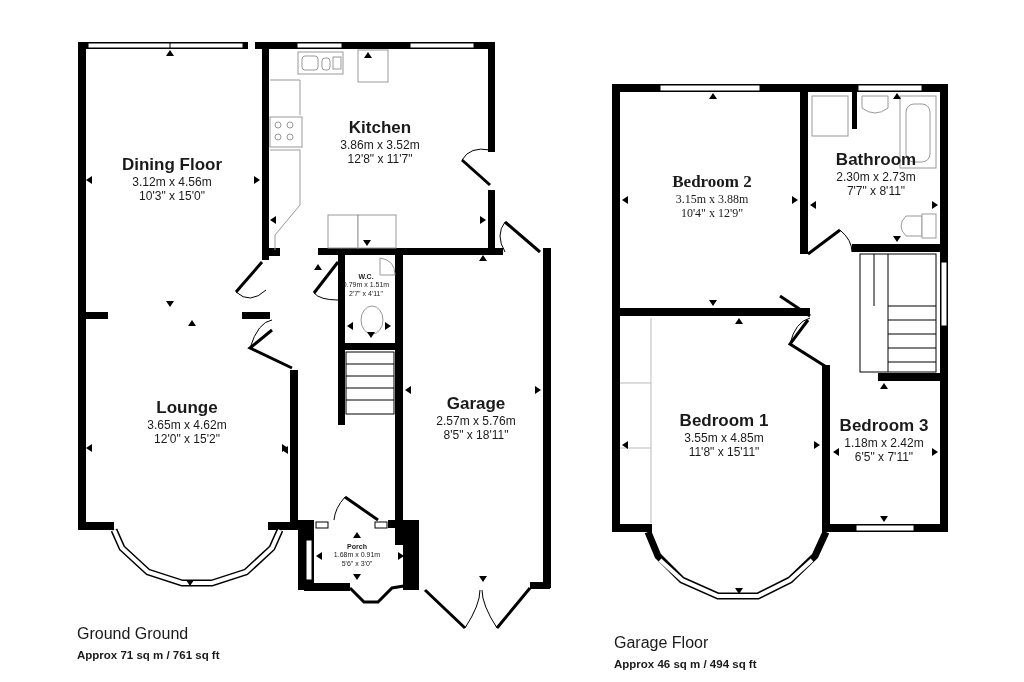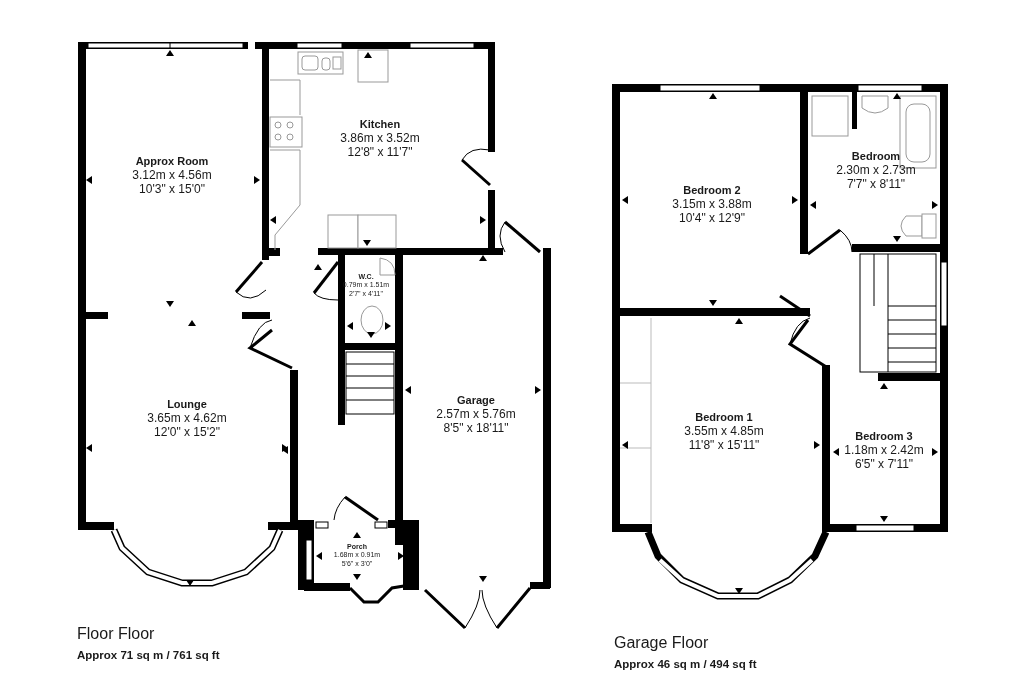--- a/index.html
+++ b/index.html
@@ -7,21 +7,21 @@
   svg.plan { position:absolute; left:0; top:0; width:1024px; height:682px; }
   .wall { fill:#000; }
   .thin { stroke:#000; stroke-width:3; fill:none; }
   .door { stroke:#000; stroke-width:3; fill:none; }
   .arc { stroke:#000; stroke-width:1; fill:none; }
   .win { fill:#fff; stroke:#000; stroke-width:1; }
   .fix { fill:#fff; stroke:#999; stroke-width:1; }
   .fixd { fill:none; stroke:#999; stroke-width:1; }
   .arrow { fill:#000; }
   .room-label { position:absolute; text-align:center; transform:translateX(-50%); line-height:1.18; white-space:nowrap; }
-  .room-label .name { font-weight:bold; font-size:11px; display:block; }
+  .room-label .name { font-weight:bold; font-size:17px; display:block; }
   .room-label .m, .room-label .ft { font-size:12px; display:block; }
   .room-label.small .name { font-size:7px; }
   .room-label.small .m, .room-label.small .ft { font-size:7px; }
   .floor-caption { position:absolute; }
   .floor-caption .title { font-size:16px; display:block; }
   .floor-caption .area { font-size:11.5px; font-weight:bold; display:block; margin-top:6px; }
 </style>
 </head>
 <body>
 
@@ -210,21 +210,21 @@
       <polygon points="739,594 735,588 743,588"></polygon>
       <polygon points="884,383 888,389 880,389"></polygon>
       <polygon points="833,452 839,448 839,456"></polygon>
       <polygon points="938,452 932,448 932,456"></polygon>
       <polygon points="884,522 880,516 888,516"></polygon>
     </g>
   </g>
 </svg>
 
 <div class="room-label" style="left:172px; top:155px;">
-  <span class="name">Approx Room</span>
+  <span class="name">Dining Floor</span>
   <span class="m">3.12m x 4.56m</span>
   <span class="ft">10'3" x 15'0"</span>
 </div>
 <div class="room-label" style="left:380px; top:118px;">
   <span class="name">Kitchen</span>
   <span class="m">3.86m x 3.52m</span>
   <span class="ft">12'8" x 11'7"</span>
 </div>
 <div class="room-label small" style="left:366px; top:273px;">
   <span class="name">W.C.</span>
@@ -240,41 +240,41 @@
   <span class="name">Garage</span>
   <span class="m">2.57m x 5.76m</span>
   <span class="ft">8'5" x 18'11"</span>
 </div>
 <div class="room-label small" style="left:357px; top:543px;">
   <span class="name">Porch</span>
   <span class="m">1.68m x 0.91m</span>
   <span class="ft">5'6" x 3'0"</span>
 </div>
 
-<div class="room-label" style="left:712px; top:184px;">
+<div class="room-label" style="left:712px; top:172px;font-family:Liberation Serif, serif;">
   <span class="name">Bedroom 2</span>
   <span class="m">3.15m x 3.88m</span>
   <span class="ft">10'4" x 12'9"</span>
 </div>
 <div class="room-label" style="left:876px; top:150px;">
-  <span class="name">Bedroom</span>
+  <span class="name">Bathroom</span>
   <span class="m">2.30m x 2.73m</span>
   <span class="ft">7'7" x 8'11"</span>
 </div>
 <div class="room-label" style="left:724px; top:411px;">
   <span class="name">Bedroom 1</span>
   <span class="m">3.55m x 4.85m</span>
   <span class="ft">11'8" x 15'11"</span>
 </div>
-<div class="room-label" style="left:884px; top:430px;">
+<div class="room-label" style="left:884px; top:416px;">
   <span class="name">Bedroom 3</span>
   <span class="m">1.18m x 2.42m</span>
   <span class="ft">6'5" x 7'11"</span>
 </div>
 
 <div class="floor-caption" style="left:77px; top:625px;">
-  <span class="title">Floor Floor</span>
+  <span class="title">Ground Ground</span>
   <span class="area">Approx 71 sq m / 761 sq ft</span>
 </div>
 <div class="floor-caption" style="left:614px; top:634px;">
   <span class="title">Garage Floor</span>
   <span class="area">Approx 46 sq m / 494 sq ft</span>
 </div>
 
 </body></html>

